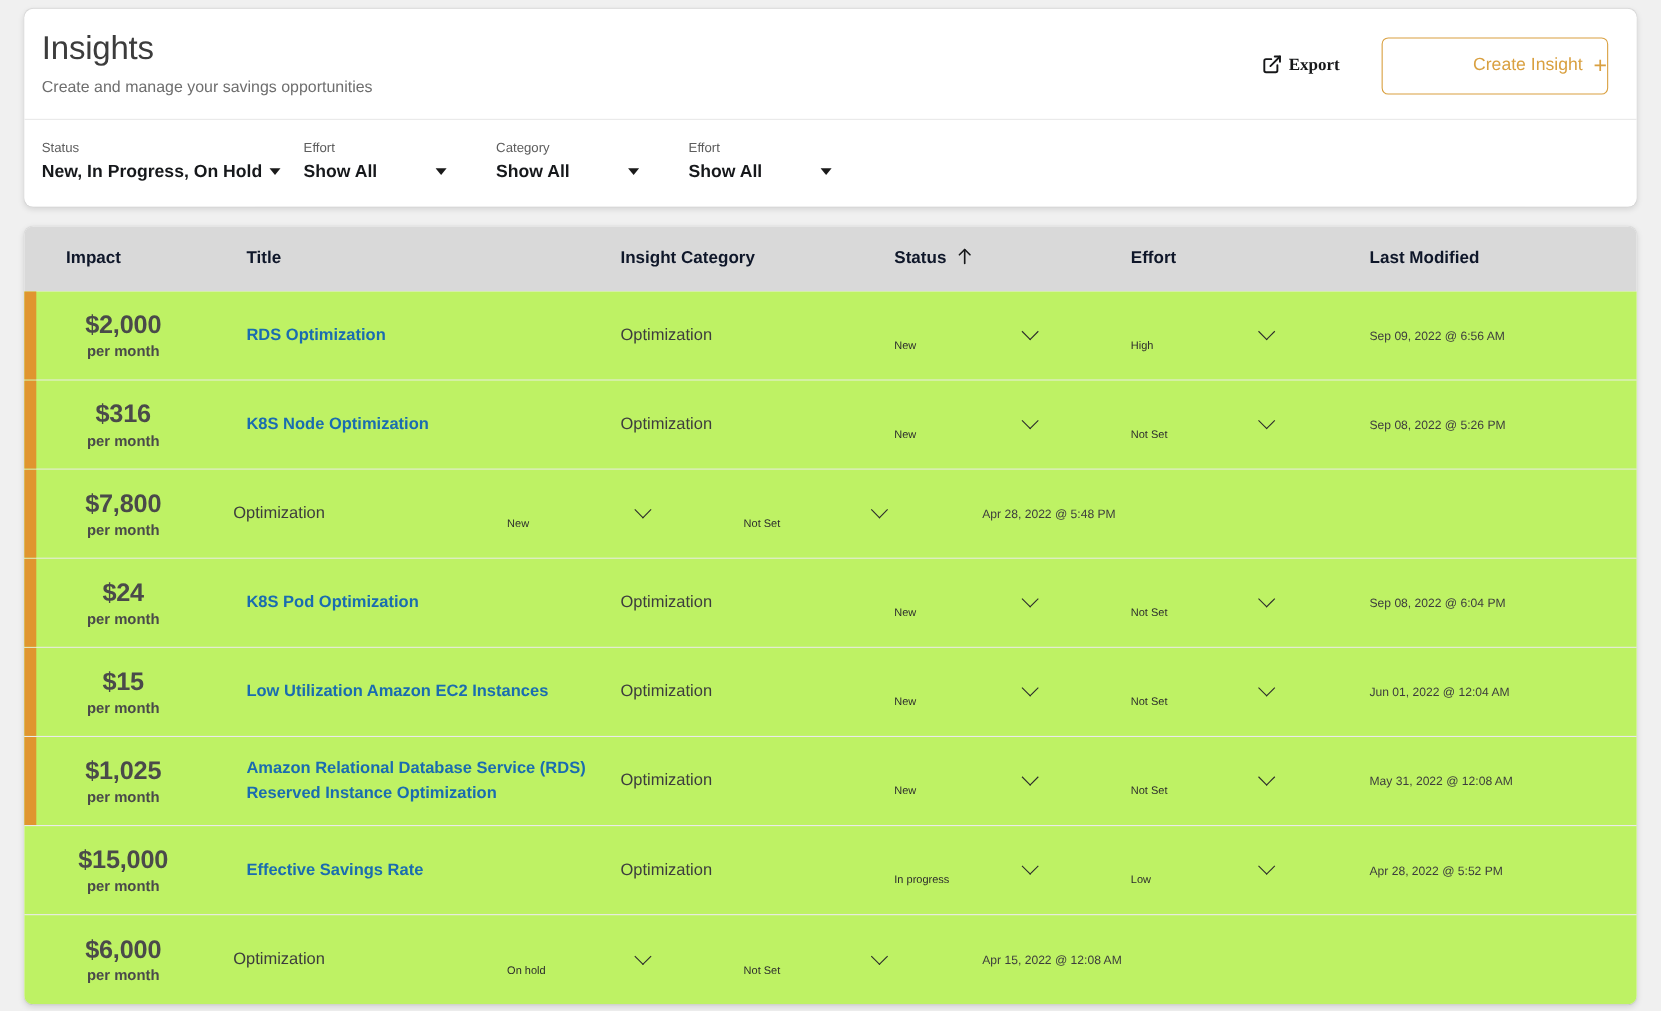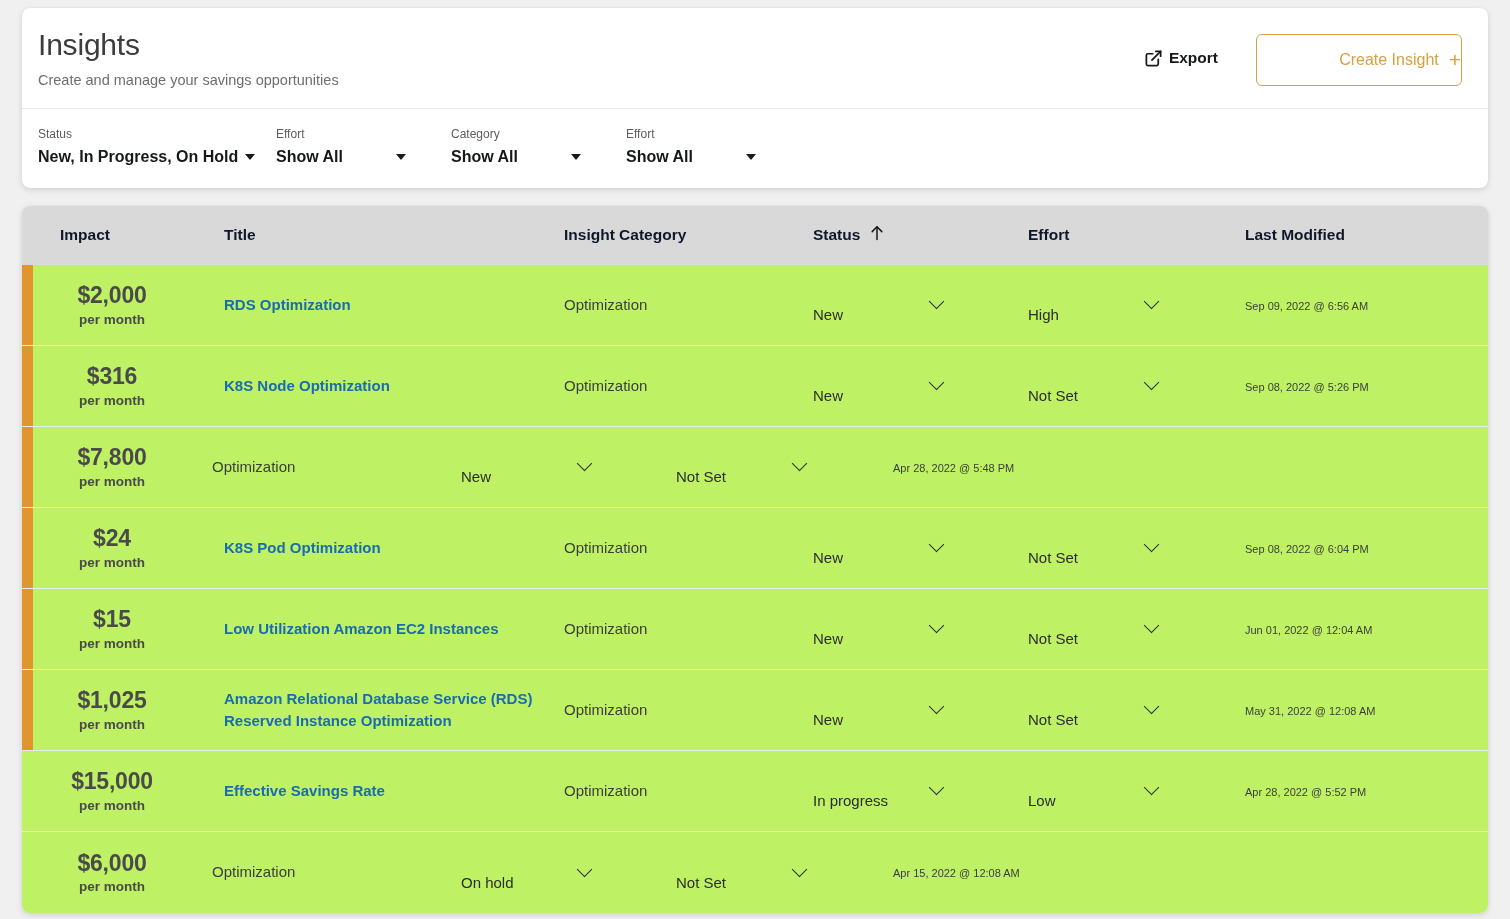--- a/index.html
+++ b/index.html
@@ -56,26 +56,26 @@
 
   .header-right {
     display: flex;
     align-items: center;
     gap: 36px;
     padding-top: 6px;
   }
 
   .export-btn {
     display: flex;
-    align-items: flex-start;
+    align-items: center;
     gap: 6px;
     background: none;
     border: none;
     cursor: pointer;
-    font-family: Liberation Sans, sans-serif;
+    font-family: Liberation Serif, serif;
     padding: 4px 2px;
   }
   .export-btn .label {
     font-size: 15.5px;
     font-weight: 700;
     color: #17181a;
   }
   .icon-ext { display: block; }
 
   .create-btn {
@@ -240,21 +240,21 @@
     color: #3d3d3d;
     font-weight: 400;
   }
 
   .select-cell {
     display: flex;
     align-items: center;
     cursor: pointer;
   }
   .select-value {
-    font-size: 15px;
+    font-size: 10px;
     color: #2c2c2c;
     font-weight: 400;
     width: 118px;
     margin-top: 20px;
   }
   .chev {
     display: inline-block;
     width: 11px;
     height: 11px;
     border-right: 1.7px solid #2b2b2b;

